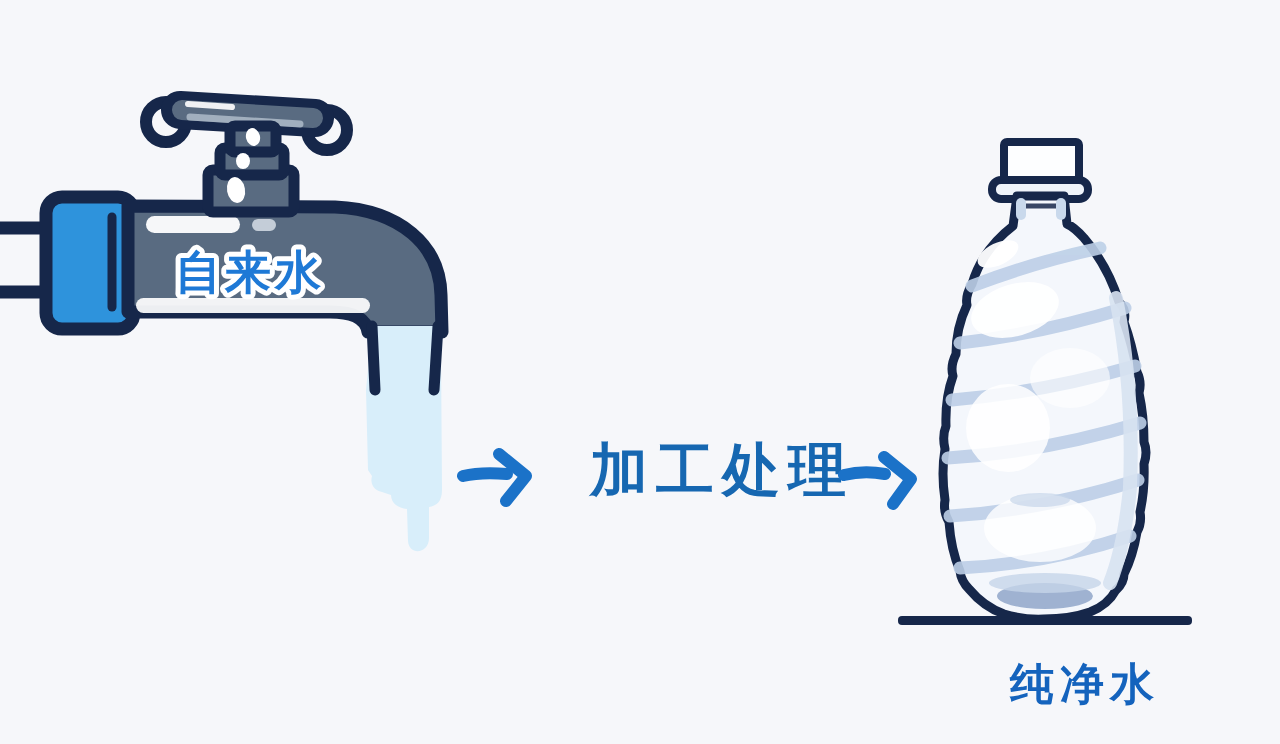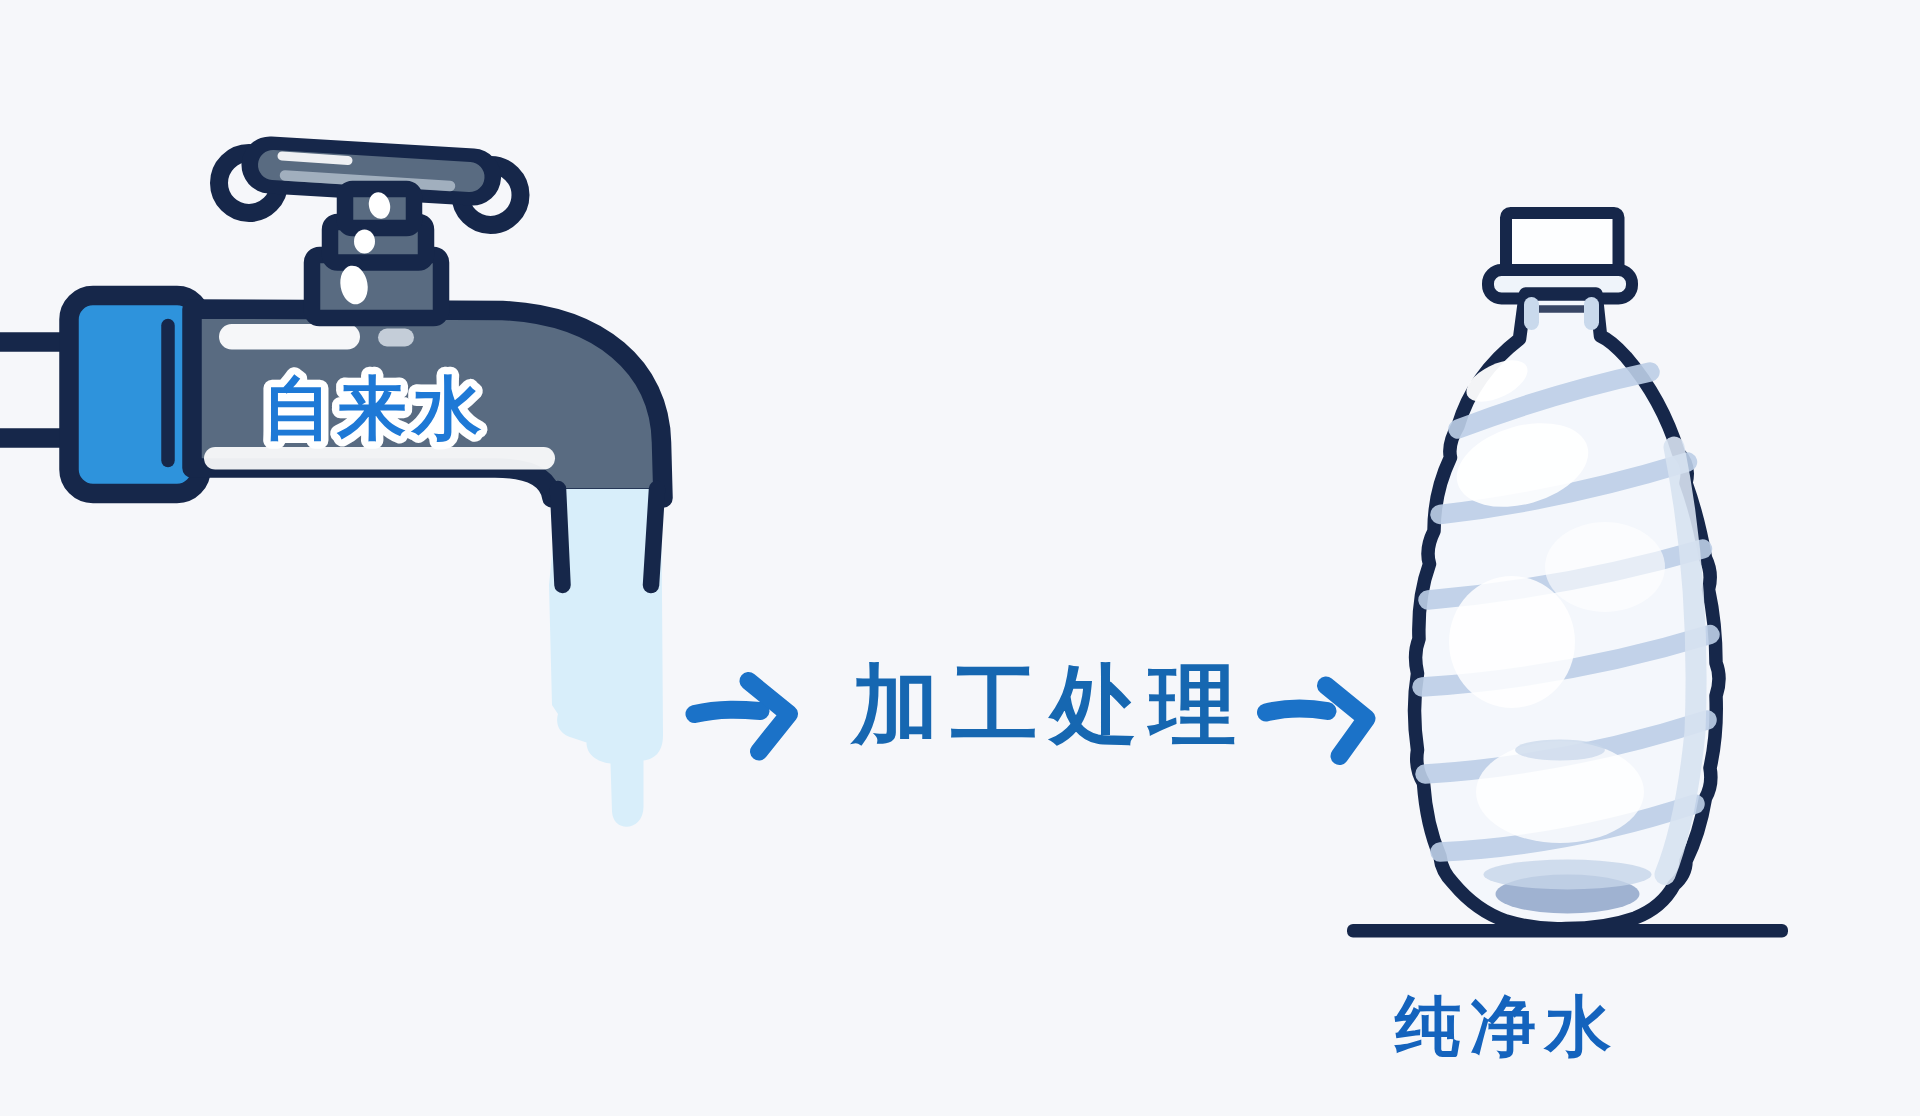--- a/index.html
+++ b/index.html
@@ -10,21 +10,21 @@
   }
   .abs{position:absolute;}
   .flow-label{
     font-weight:bold;color:#1667b1;
     font-size:58px;letter-spacing:8px;
     text-align:center;white-space:nowrap;
   }
   .bottle-caption{
     font-weight:bold;color:#1463bd;
     font-size:44px;letter-spacing:6px;
-    text-align:left;white-space:nowrap;
+    text-align:right;white-space:nowrap;
   }
   .ground-line{
     background:#16274a;border-radius:4px;
   }
   svg text{font-family:"Liberation Sans","DejaVu Sans",sans-serif;}
 </style>
 </head>
 <body>
 
 <svg class="abs" style="left:0;top:60px;" width="480" height="560" viewBox="0 0 480 560">
@@ -75,21 +75,21 @@
   </g>
 
   <text x="250" y="228" font-size="46" font-weight="bold" text-anchor="middle" fill="#1e79d6" stroke="#ffffff" stroke-width="10" paint-order="stroke" stroke-linejoin="round" letter-spacing="4">自来水</text>
 </svg>
 
 <svg class="abs" style="left:455px;top:440px;" width="85" height="70" viewBox="0 0 85 70">
   <path d="M 8 36 C 25 32 40 33 52 34" stroke="#1b72c8" stroke-width="12" stroke-linecap="round" fill="none"></path>
   <path d="M 44 14 L 71 36 L 51 61" stroke="#1b72c8" stroke-width="12" stroke-linecap="round" stroke-linejoin="round" fill="none"></path>
 </svg>
 
-<div class="abs flow-label" style="left:550px;top:432px;width:300px;font-family:Liberation Serif, serif;">加工处理</div>
+<div class="abs flow-label" style="left:572px;top:432px;width:300px;font-family:Liberation Serif, serif;">加工处理</div>
 
 <svg class="abs" style="left:838px;top:445px;" width="85" height="70" viewBox="0 0 85 70">
   <path d="M 6 30 C 22 26 36 27 47 29" stroke="#1b72c8" stroke-width="12" stroke-linecap="round" fill="none"></path>
   <path d="M 46 12 L 73 34 L 55 59" stroke="#1b72c8" stroke-width="12" stroke-linecap="round" stroke-linejoin="round" fill="none"></path>
 </svg>
 
 <svg class="abs" style="left:920px;top:128px;" width="250" height="500" viewBox="0 0 250 500">
 
   <g>
     <rect x="84" y="14" width="75" height="41" rx="3" fill="#fdfeff" stroke="#16274a" stroke-width="8"></rect>

